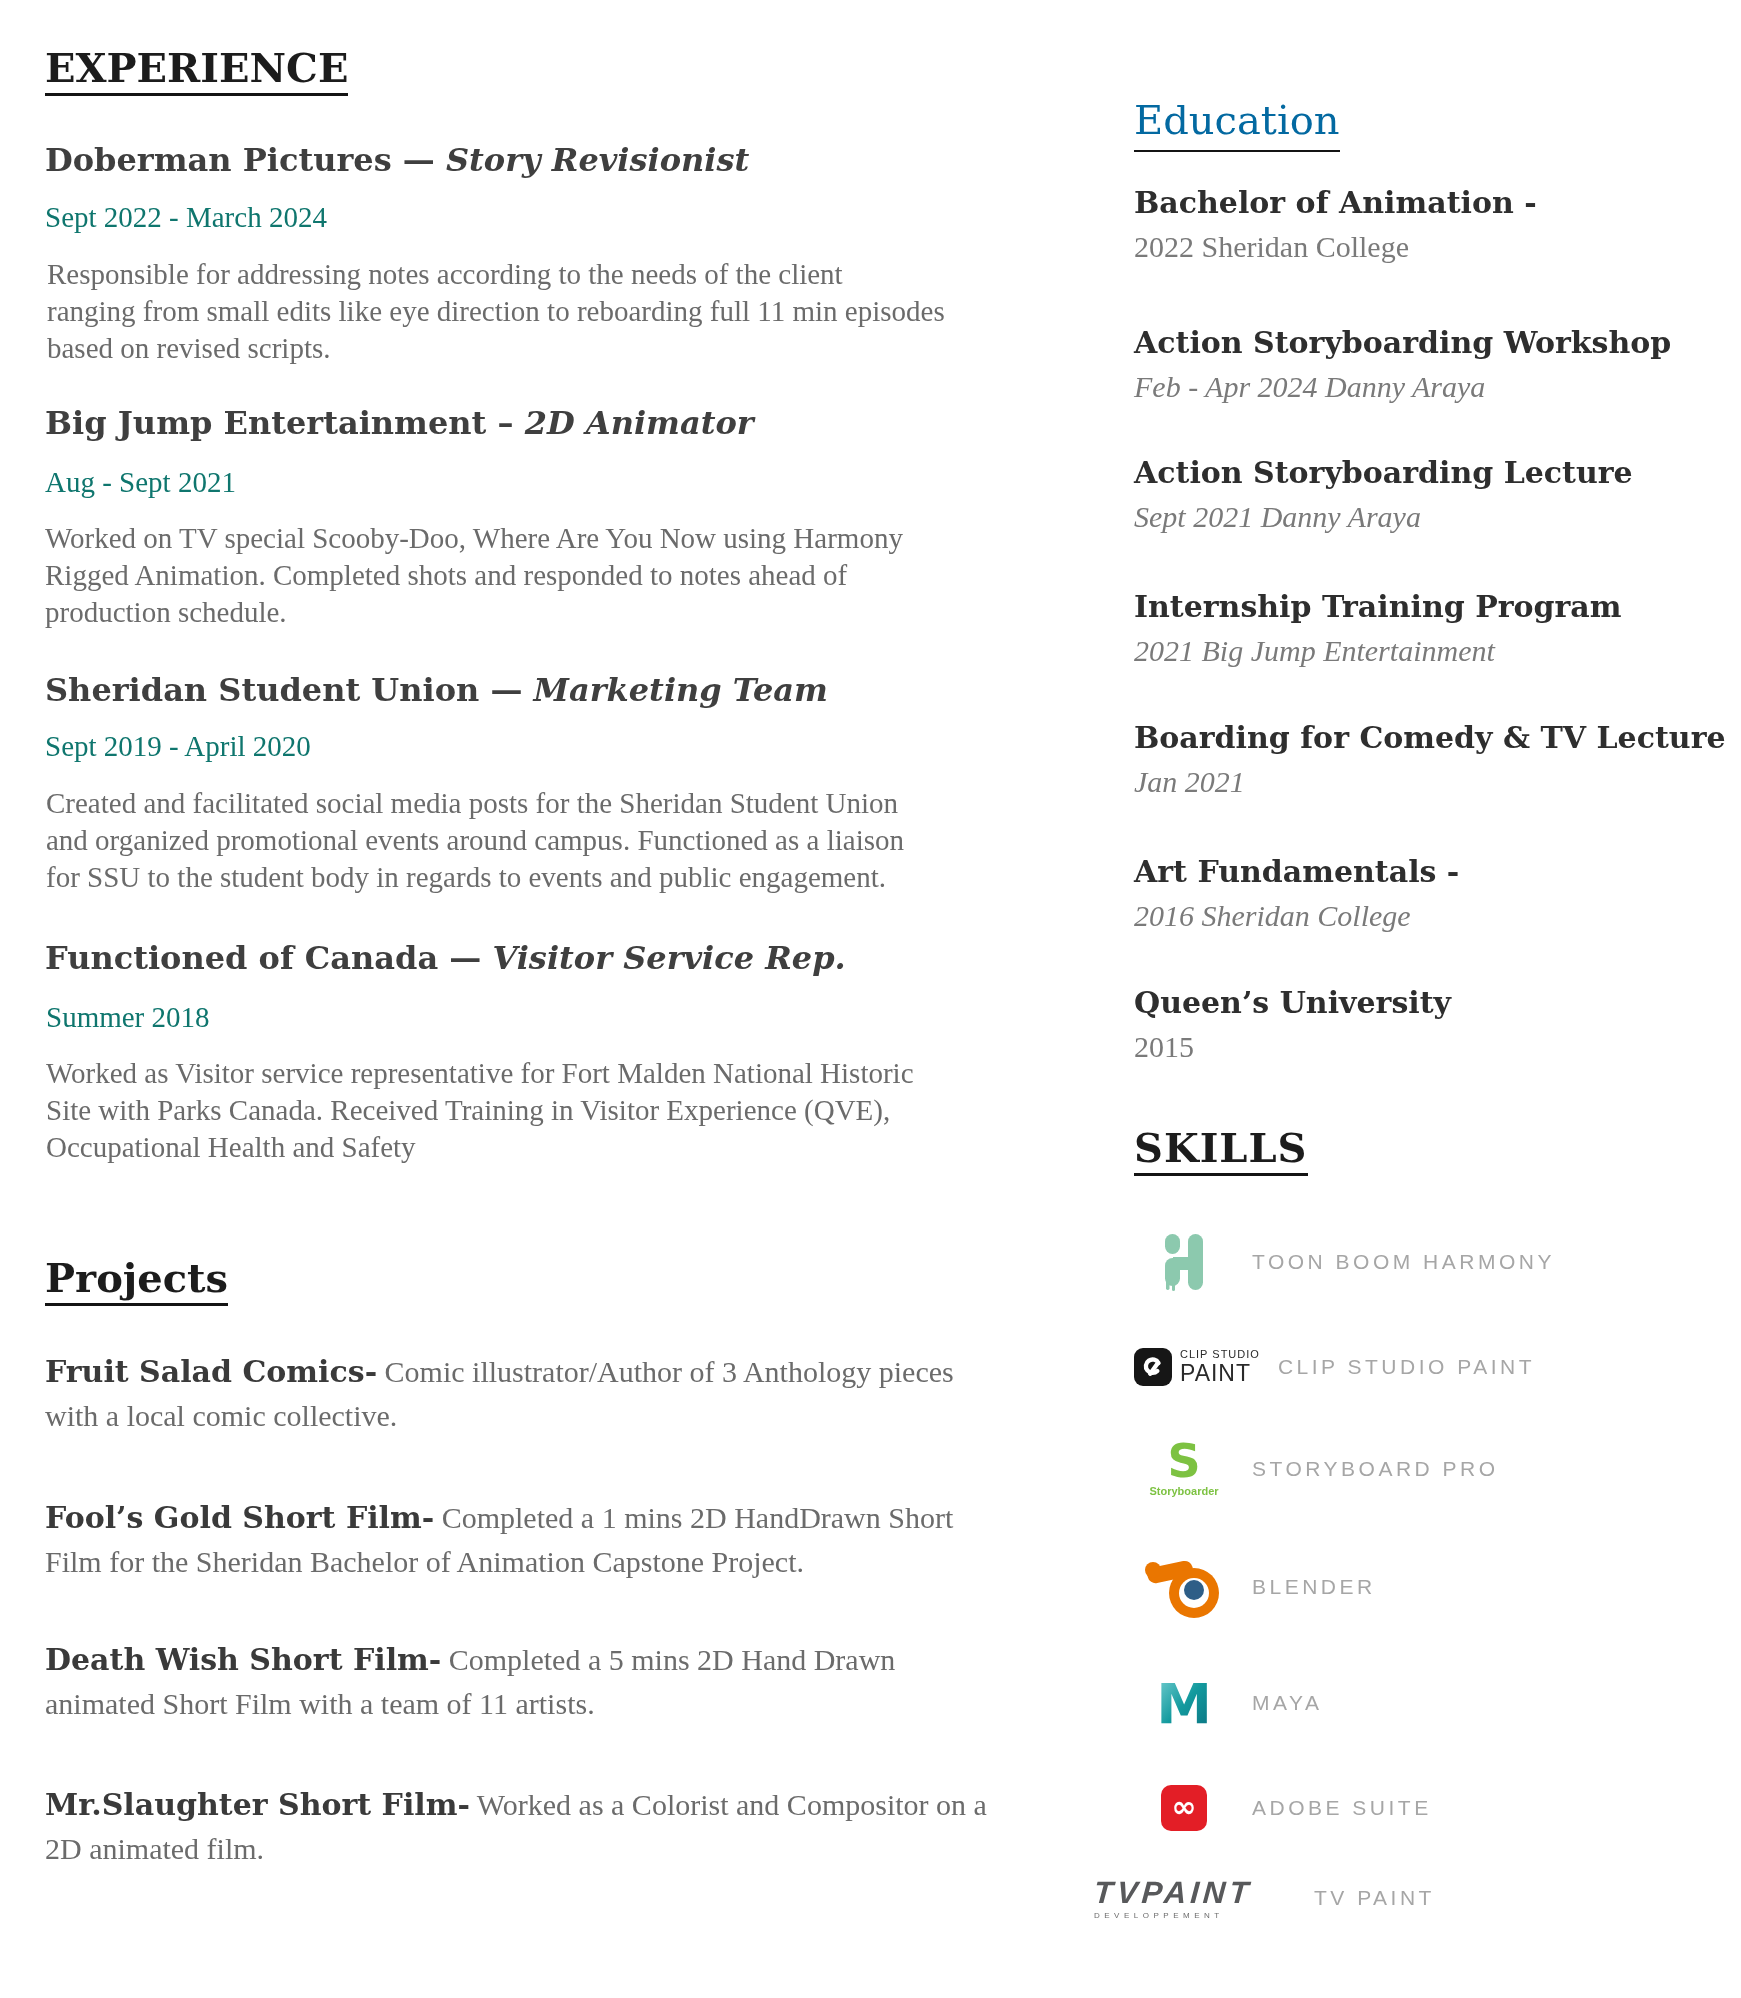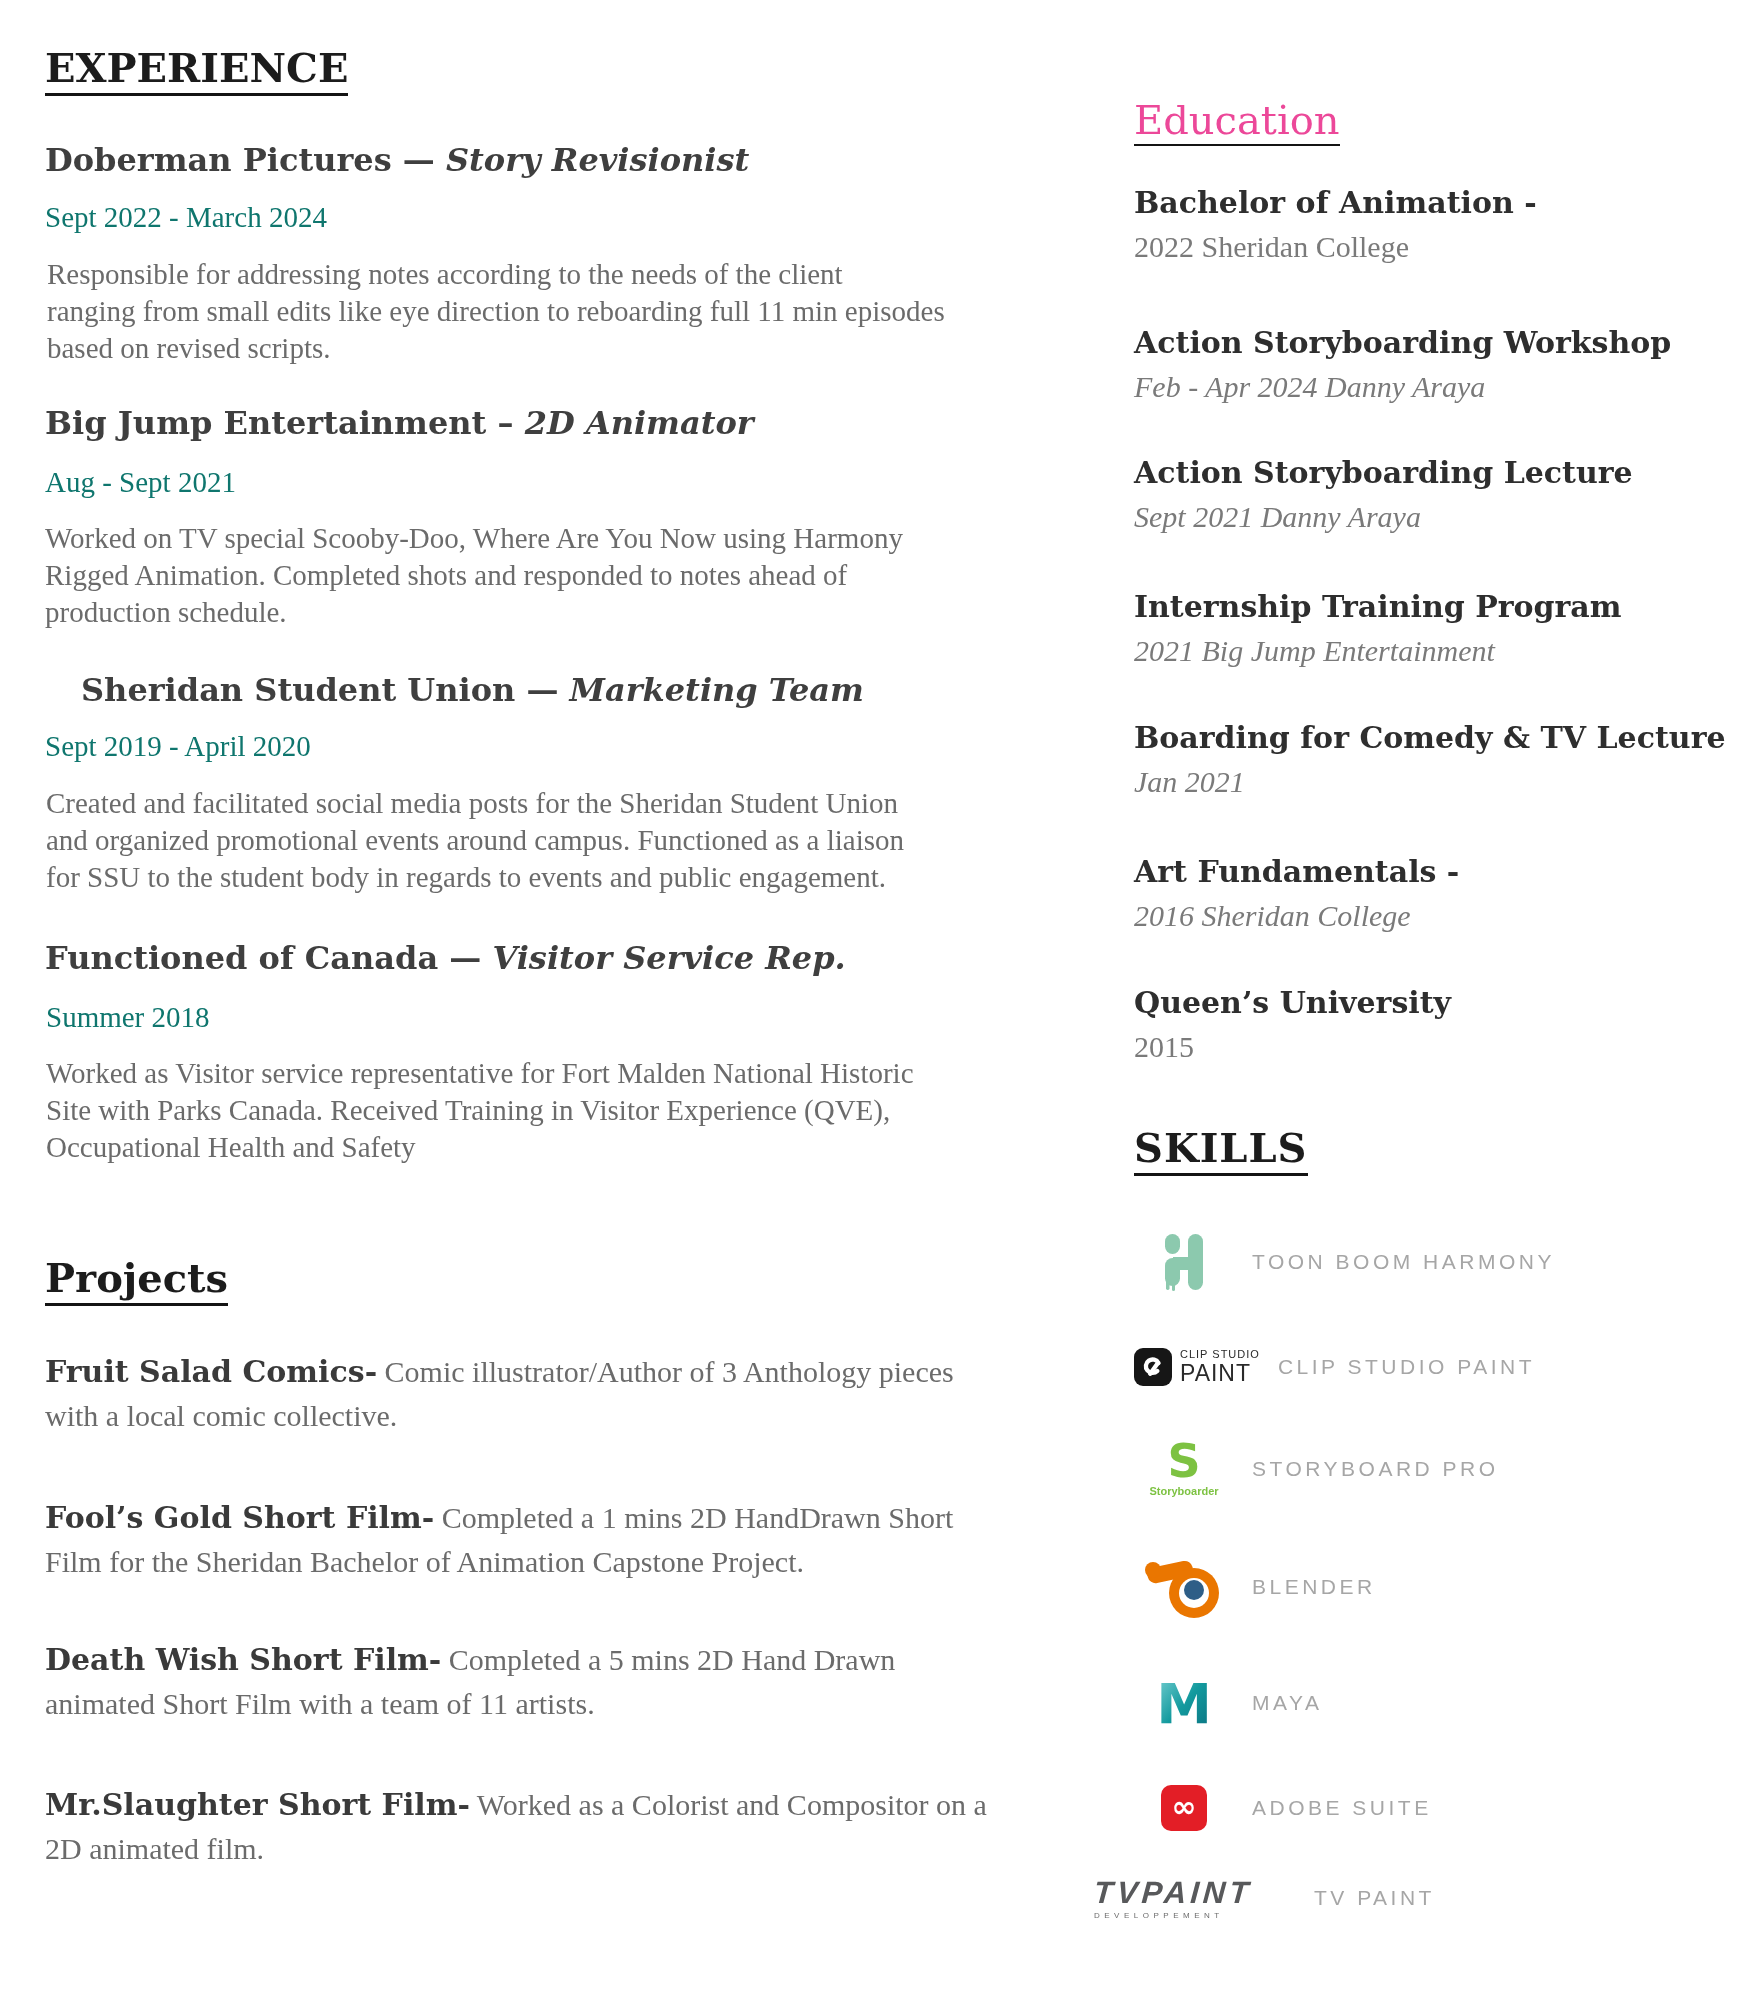--- a/index.html
+++ b/index.html
@@ -3,22 +3,22 @@
 <meta charset="utf-8">
 <style>
   html,body{margin:0;padding:0;background:#ffffff;}
   .page{position:relative;width:1741px;height:1998px;background:#ffffff;overflow:hidden;
         font-family:"Liberation Serif", serif;}
   .abs{position:absolute;}
 
   
   .big-heading{font-family:"DejaVu Serif", serif;font-weight:bold;font-size:40px;color:#1c1c1c;
                display:inline-block;border-bottom:3px solid #141414;padding-bottom:3px;line-height:1.1;}
-  .edu-heading{font-family:"DejaVu Serif", serif;font-weight:normal;font-size:40px;color:#ec4899;
-               display:inline-block;border-bottom:2px solid #141414;padding-bottom:2px;line-height:1.1;}
+  .edu-heading{font-family:"DejaVu Serif", serif;font-weight:normal;font-size:40px;color:#0369a1;
+               display:inline-block;border-bottom:2px solid #141414;padding-bottom:8px;line-height:1.1;}
   .skills-heading{letter-spacing:1px;}
 
   
   .exp-title{font-family:"DejaVu Serif", serif;font-weight:bold;font-size:32px;color:#3f3f3f;line-height:1.15;}
   .exp-title .role{font-style:italic;}
   .exp-date{font-size:29px;color:#0f766e;line-height:1.2;}
   .exp-desc{font-size:29px;color:#6b6b6b;line-height:37px;white-space:pre-line;width:1080px;}
 
   
   .proj-line{font-size:30px;line-height:44px;color:#6b6b6b;width:1000px;}
@@ -80,21 +80,21 @@
   <div class="abs exp-title" style="left:45px;top:405px;">
     <span>Big Jump Entertainment</span>
     <span>–</span>
     <span class="role">2D Animator</span>
   </div>
   <div class="abs exp-date" style="left:45px;top:465px;">Aug - Sept 2021</div>
   <div class="abs exp-desc" style="left:45px;top:520px;">Worked on TV special Scooby-Doo, Where Are You Now using Harmony
 Rigged Animation. Completed shots and responded to notes ahead of
 production schedule.</div>
 
-  <div class="abs exp-title" style="left:45px;top:672px;margin-left:36px;">
+  <div class="abs exp-title" style="left:45px;top:672px;">
     <span>Sheridan Student Union</span>
     <span>—</span>
     <span class="role">Marketing Team</span>
   </div>
   <div class="abs exp-date" style="left:45px;top:729px;">Sept 2019 - April 2020</div>
   <div class="abs exp-desc" style="left:46px;top:785px;">Created and facilitated social media posts for the Sheridan Student Union
 and organized promotional events around campus. Functioned as a liaison
 for SSU  to the student body in regards to events and public engagement.</div>
 
   <div class="abs exp-title" style="left:45px;top:940px;">

